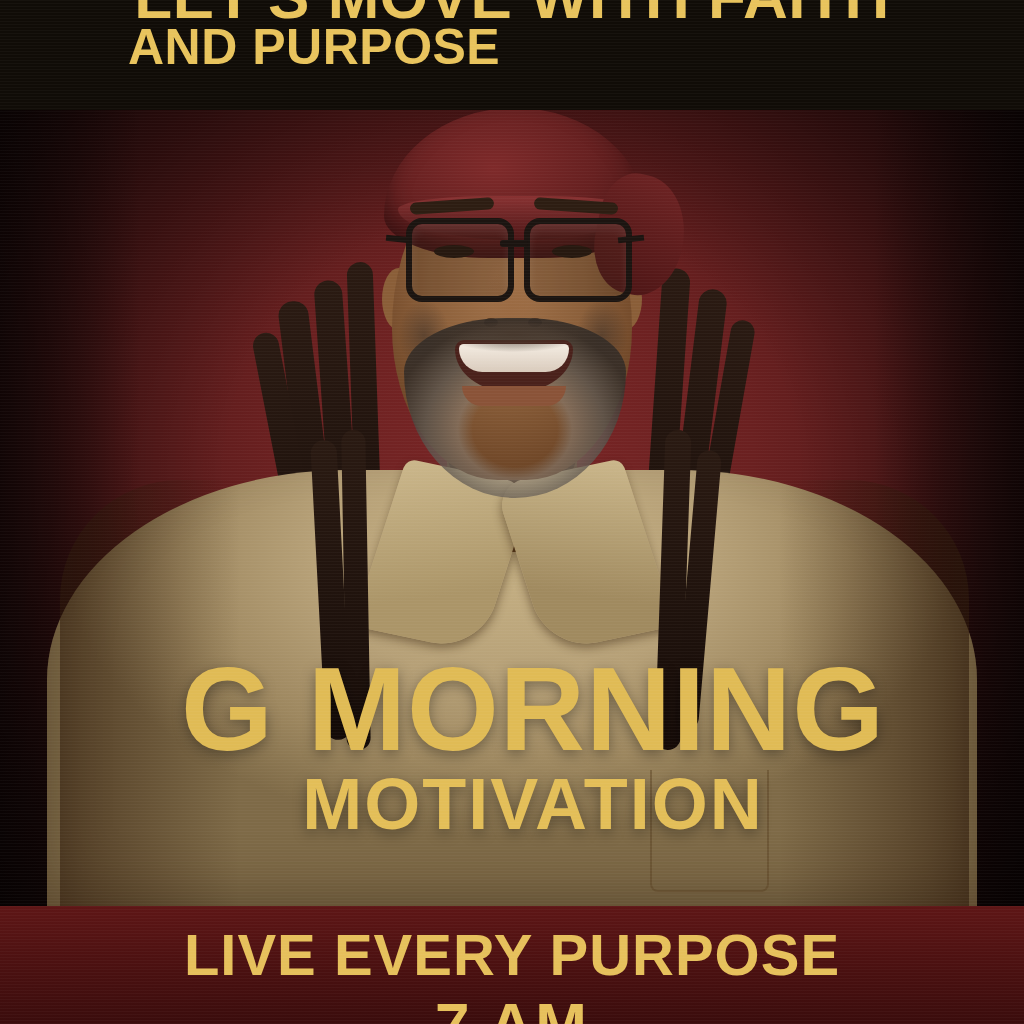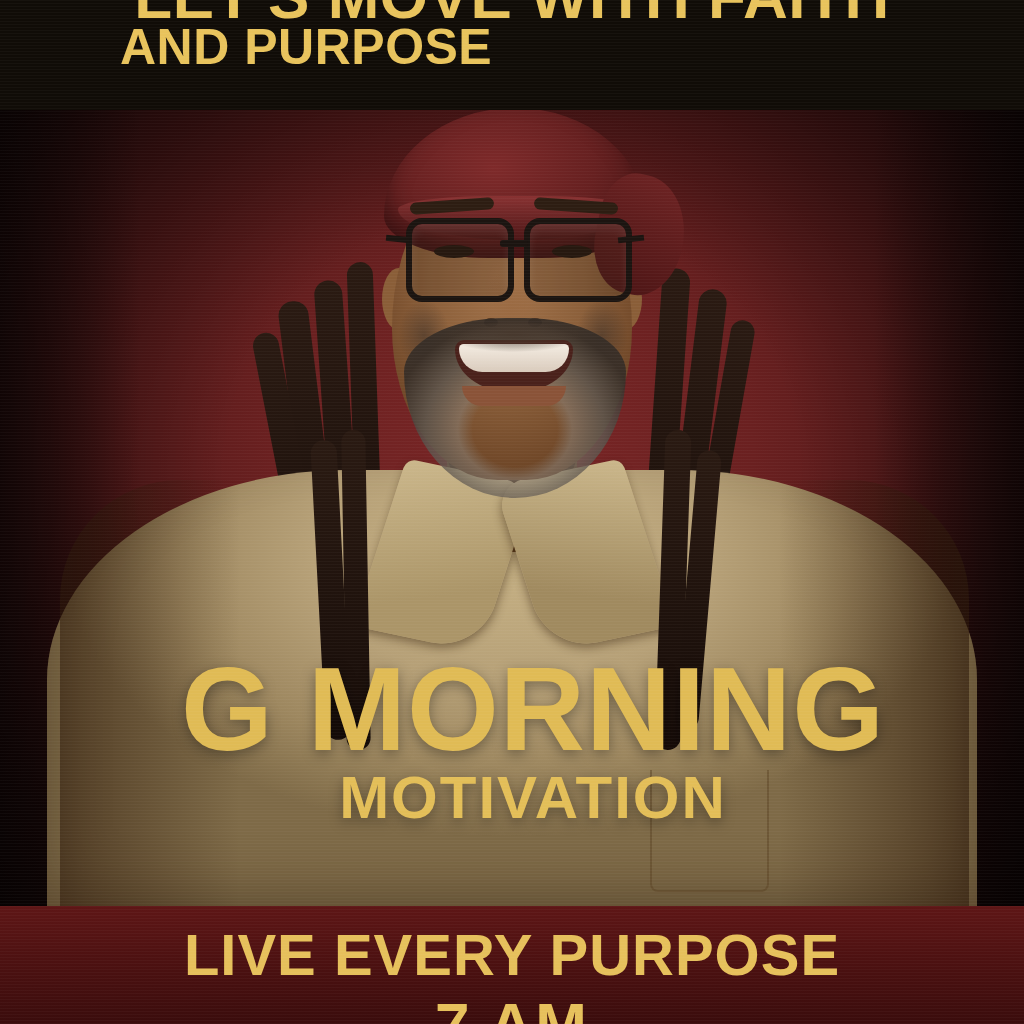--- a/index.html
+++ b/index.html
@@ -65,21 +65,21 @@
     text-align: center;
     color: #e8c35c;
     font-weight: 900;
     font-size: 62px;
     letter-spacing: 0.5px;
     line-height: 1;
     white-space: nowrap;
   }
   .top-banner .line2 {
     position: absolute;
-    left: 120px;
+    left: 128px;
     top: 22px;
     color: #e8c35c;
     font-weight: 900;
     font-size: 50px;
     letter-spacing: 0.5px;
     line-height: 1;
     white-space: nowrap;
   }
 
   
@@ -353,21 +353,21 @@
     font-weight: 900;
     font-size: 118px;
     line-height: 0.92;
     letter-spacing: 1px;
     white-space: nowrap;
     text-shadow: 0 4px 14px rgba(0,0,0,0.35);
   }
   .title-line2 {
     color: #e3be58;
     font-weight: 900;
-    font-size: 60px;
+    font-size: 72px;
     line-height: 1;
     letter-spacing: 2px;
     white-space: nowrap;
     margin-top: 4px;
     text-shadow: 0 4px 14px rgba(0,0,0,0.35);
   }
 
   
   .bottom-band {
     position: absolute;

